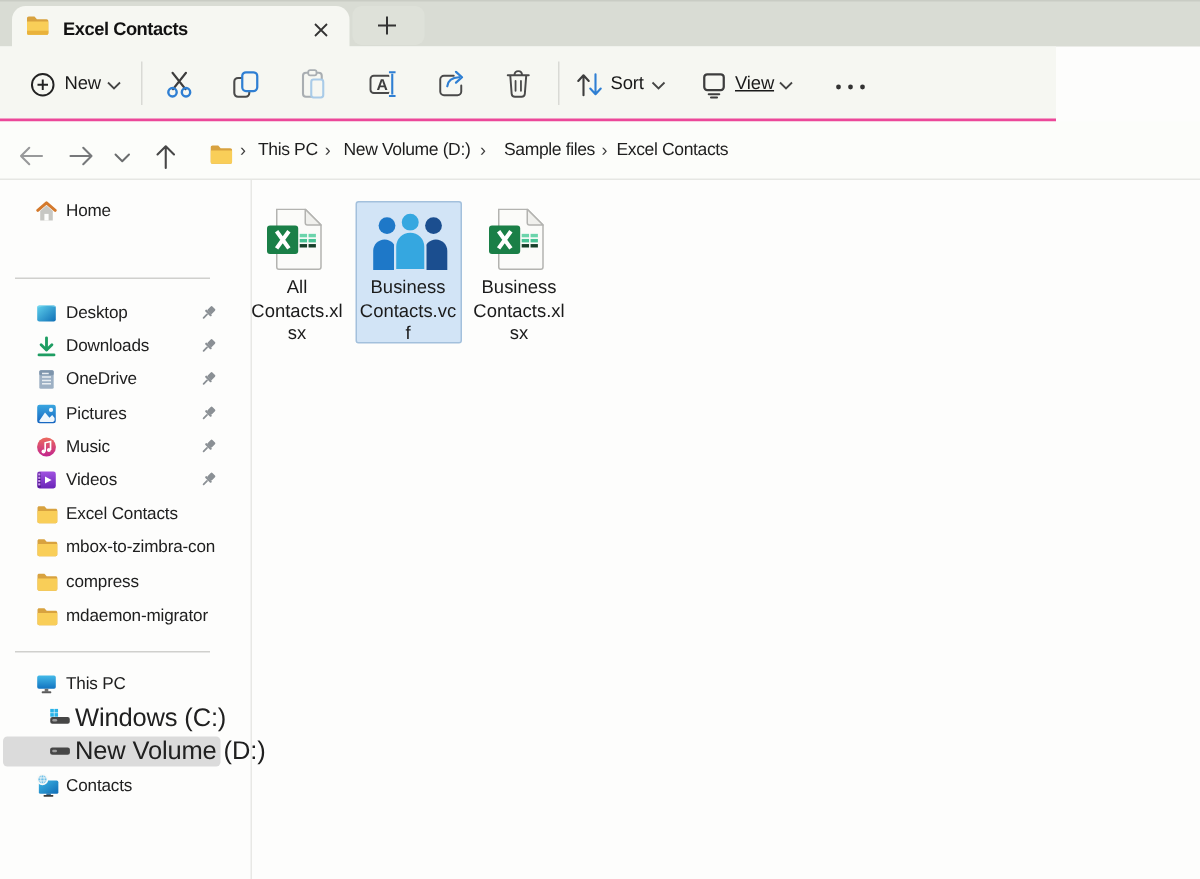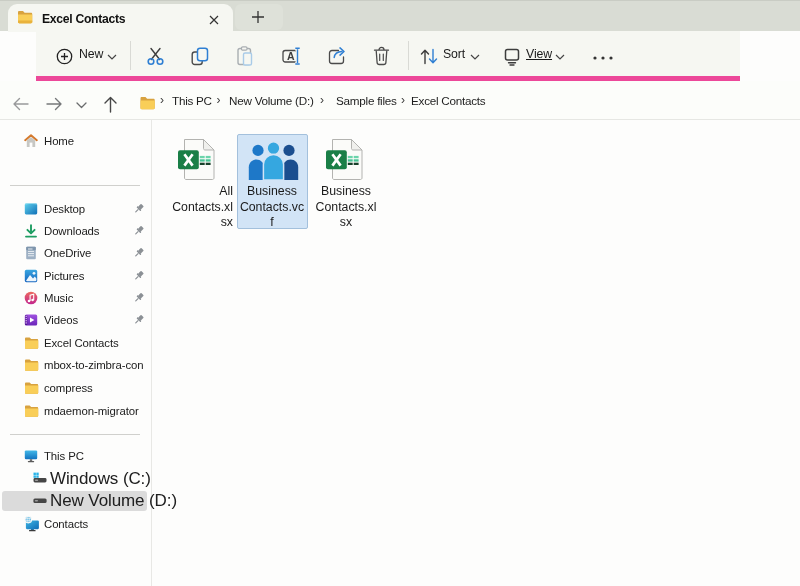--- a/index.html
+++ b/index.html
@@ -3,30 +3,30 @@
 <meta charset="utf-8">
 <style>
   * { margin:0; padding:0; box-sizing:border-box; }
   html,body { width:800px; height:586px; overflow:hidden; font-family:"Liberation Sans", sans-serif; background:#fdfdfc; }
   .abs { position:absolute; }
   
   #tabbar { position:absolute; left:0; top:0; width:800px; height:31px; background:#d9dcd4; border-top:1px solid #c9ccc4; }
   #tab { position:absolute; left:8px; top:3px; width:225px; height:28px; background:#f6f7f2; border-radius:9px 9px 0 0; }
   #tabtext { position:absolute; left:34px; top:8px; font-size:12.2px; font-weight:700; color:#111; letter-spacing:-0.3px; }
   
-  #toolbar { position:absolute; left:0; top:31px; width:704px; height:50px; background:#f6f7f2; border-bottom:5px solid #ec4899;margin-left:36px; }
+  #toolbar { position:absolute; left:0; top:31px; width:704px; height:50px; background:#f6f7f2; border-bottom:2px solid #ec4899; }
   .tsep { position:absolute; top:10px; width:1px; height:29px; background:#d9dad5; }
   .tlabel { position:absolute; top:50%; transform:translateY(-50%); font-size:12.3px; color:#1a1a1a; letter-spacing:-0.1px; }
   
   #addrbar { position:absolute; left:0; top:81px; width:800px; height:39px; background:#fcfdfa; border-bottom:1px solid #e6e7e3; }
   .crumb { position:absolute; top:50%; transform:translateY(-50%); font-size:11.7px; color:#1e1e1e; white-space:nowrap; letter-spacing:-0.25px; }
   .crumb.sep { color:#3d3d3d; font-size:12px; }
   
   #bodyarea { position:absolute; left:0; top:120px; width:800px; height:466px; background:#fdfdfc; }
-  #sidebar { position:absolute; left:0; top:0; width:152px; height:466px; border-right:1px solid #e8e8e5; }
+  #sidebar { position:absolute; left:0; top:0; width:168px; height:466px; border-right:1px solid #e8e8e5; }
   .srow { position:absolute; left:0; width:152px; height:21px; }
   .srow .ic { position:absolute; left:24px; top:50%; transform:translateY(-50%); width:14px; height:14px; }
   .srow .ic2 { position:absolute; left:33px; top:50%; transform:translateY(-50%); width:14px; height:14px; }
   .srow .txt { position:absolute; left:44px; top:50%; transform:translateY(-50%); font-size:11.4px; color:#202020; white-space:nowrap; letter-spacing:-0.1px; }
   .srow .txt2 { position:absolute; left:50px; top:50%; transform:translateY(-50%); font-size:17px; color:#202020; white-space:nowrap; letter-spacing:-0.1px; }
   .srow .pin { position:absolute; left:134px; top:50%; transform:translateY(-50%); width:11px; height:11px; }
   .ssep { position:absolute; left:10px; width:130px; height:1px; background:#d0d0cd; }
   #selrow { position:absolute; left:2px; top:371px; width:145px; height:20px; background:#dbdbdb; border-radius:3px; }
   
   .tile { position:absolute; top:15px; width:70px; height:94px; text-align:center; }
@@ -379,21 +379,21 @@
         <rect x="6.9" y="13" width="3" height="1.2" fill="#2b6e9e"></rect>
         <rect x="5" y="14" width="6.6" height="1.2" rx="0.5" fill="#3a3a3a"></rect>
         <circle cx="4.3" cy="3.6" r="3.3" fill="#6fc0e8" stroke="#fafaf8" stroke-width="1.1"></circle>
         <path d="M1.6 2.6 h5.4 M1.6 4.6 h5.4 M4.3 0.4 c-1.5 0.9-1.5 5.5 0 6.4 c1.5-0.9 1.5-5.5 0-6.4" stroke="#fafaf8" stroke-width="0.55" fill="none"></path>
       </svg>
       <span class="txt">Contacts</span>
     </div>
   </div>
   <div id="content">
     <div id="tile2box"></div>
-    <div class="tile" style="left:163px;text-align:right;">
+    <div class="tile" style="left:163px;">
       <svg class="abs" style="left:15px;top:3.5px" width="37" height="41" viewBox="0 0 37 41">
         <path d="M6.5 0.5 H25.5 L36 11 V39 c0 0.8-0.7 1.5-1.5 1.5 H8 c-0.8 0-1.5-0.7-1.5-1.5 Z" fill="#fbfbf9" stroke="#b3b3b0" stroke-width="1"></path>
         <path d="M25.5 0.5 V9.5 c0 0.8 0.7 1.5 1.5 1.5 H36 Z" fill="#f0f0ed" stroke="#b3b3b0" stroke-width="1" stroke-linejoin="round"></path>
         <g>
           <rect x="21.8" y="16.9" width="4.9" height="2.3" fill="#6bd4ab"></rect>
           <rect x="27.7" y="16.9" width="4.9" height="2.3" fill="#6bd4ab"></rect>
           <rect x="21.8" y="20.3" width="4.9" height="2.3" fill="#47c394"></rect>
           <rect x="27.7" y="20.3" width="4.9" height="2.3" fill="#47c394"></rect>
           <rect x="21.8" y="23.7" width="4.9" height="2.3" fill="#17402a"></rect>
           <rect x="27.7" y="23.7" width="4.9" height="2.3" fill="#17402a"></rect>

